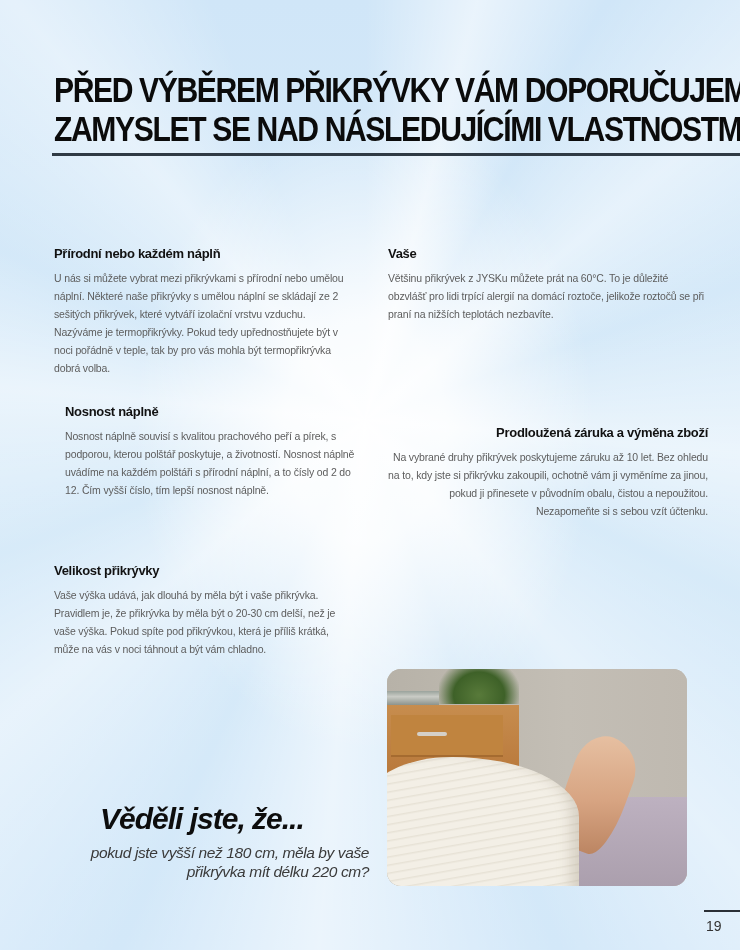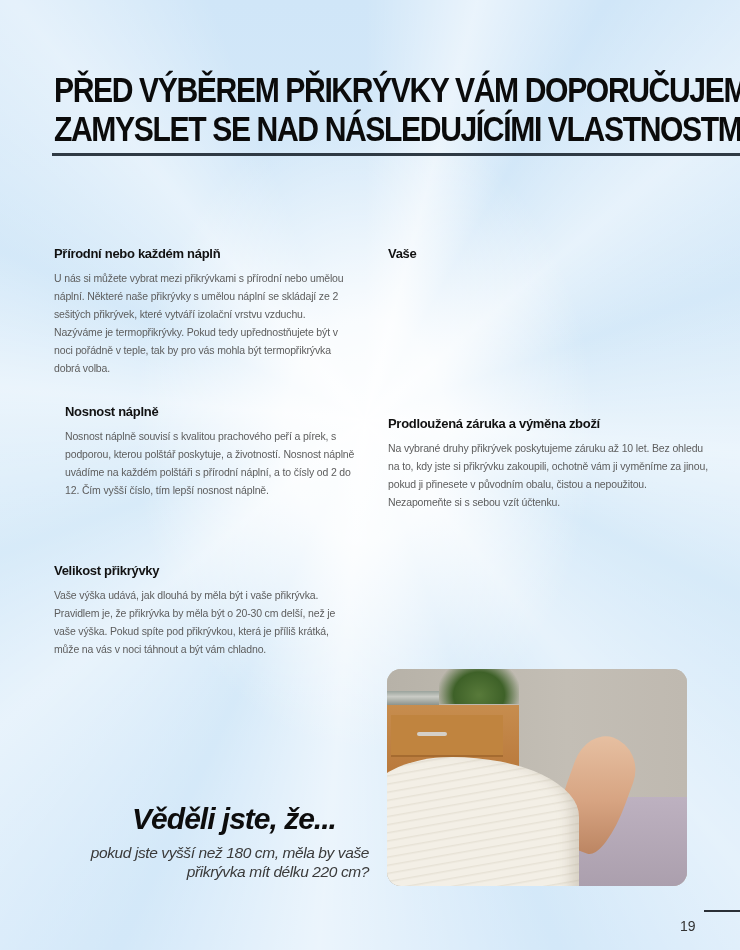--- a/index.html
+++ b/index.html
@@ -39,21 +39,21 @@
     margin: 0 0 8px 0; font-size: 13px; font-weight: bold; color: #111;
     letter-spacing: -0.3px;
   }
   .section p {
     margin: 0; font-size: 10.5px; line-height: 18px; color: #5d5d5d;
     letter-spacing: -0.15px;
   }
   #s1 { left: 54px; top: 246px; width: 300px; }
   #s2 { left: 388px; top: 246px; width: 320px; }
   #s3 { left: 65px; top: 404px; width: 300px; }
-  #s4 { left: 388px; top: 416px; width: 320px; }
+  #s4 { left: 388px; top: 425px; width: 320px; text-align: right; }
   #s5 { left: 54px; top: 563px; width: 300px; }
 
   .photo {
     position: absolute; left: 387px; top: 669px; width: 300px; height: 217px;
     border-radius: 14px; overflow: hidden;
     background: #bcb7ae;
   }
   .photo .wall { position: absolute; inset: 0; background: linear-gradient(90deg, #b7b2a8 0%, #c3beb5 60%, #bfb9b0 100%); }
   .photo .plant {
     position: absolute; left: 52px; top: -10px; width: 80px; height: 45px;
@@ -84,50 +84,51 @@
     transform: rotate(20deg);
   }
   .photo .foot2 {
     position: absolute; left: 164px; top: 118px; width: 40px; height: 66px;
     background: linear-gradient(160deg, #c99673 0%, #a8704f 100%);
     border-radius: 40%;
     transform: rotate(15deg);
   }
 
   .callout-title {
-    position: absolute; left: 100px; top: 802px; width: 268px; text-align: center;
+    position: absolute; left: 100px; top: 802px; width: 268px; text-align: left;
     font-size: 30px; font-weight: bold; font-style: italic; color: #0d0d0d;
     letter-spacing: -1px;
   }
   .callout-text {
     position: absolute; left: 80px; top: 843px; width: 289px; text-align: right;
     font-size: 15.5px; font-style: italic; line-height: 19px; color: #3a3a3a;
     letter-spacing: -0.4px;
   }
   .page-rule { position: absolute; left: 704px; top: 910px; width: 36px; height: 2px; background: #2a2f36; }
-  .page-num { position: absolute; left: 680px; top: 918px; font-size: 14px; color: #333; }
+  .page-num { position: absolute; left: 706px; top: 918px; font-size: 14px; color: #333; }
 </style>
 </head>
 <body>
 
 <div class="bg"></div>
 
 <div class="title">
   <div>PŘED VÝBĚREM PŘIKRÝVKY VÁM DOPORUČUJEME</div>
   <div>ZAMYSLET SE NAD NÁSLEDUJÍCÍMI VLASTNOSTMI:</div>
 </div>
 <div class="title-rule"></div>
 
 <div class="section" id="s1">
   <h3>Přírodní nebo každém náplň</h3>
   <p>U nás si můžete vybrat mezi přikrývkami s přírodní nebo umělou náplní. Některé naše přikrývky s umělou náplní se skládají ze 2 sešitých přikrývek, které vytváří izolační vrstvu vzduchu. Nazýváme je termopřikrývky. Pokud tedy upřednostňujete být v noci pořádně v teple, tak by pro vás mohla být termopřikrývka dobrá volba.</p>
 </div>
 
 <div class="section" id="s2">
   <h3>Vaše</h3>
+  <p>Většinu přikrývek z JYSKu můžete prát na 60°C. To je důležité obzvlášť pro lidi trpící alergií na domácí roztoče, jelikože roztočů se při praní na nižších teplotách nezbavíte.</p>
 </div>
 
 <div class="section" id="s3">
   <h3>Nosnost náplně</h3>
   <p>Nosnost náplně souvisí s kvalitou prachového peří a pírek, s podporou, kterou polštář poskytuje, a životností. Nosnost náplně uvádíme na každém polštáři s přírodní náplní, a to čísly od 2 do 12. Čím vyšší číslo, tím lepší nosnost náplně.</p>
 </div>
 
 <div class="section" id="s4">
   <h3>Prodloužená záruka a výměna zboží</h3>
   <p>Na vybrané druhy přikrývek poskytujeme záruku až 10 let. Bez ohledu na to, kdy jste si přikrývku zakoupili, ochotně vám ji vyměníme za jinou, pokud ji přinesete v původním obalu, čistou a nepoužitou. Nezapomeňte si s sebou vzít účtenku.</p>

